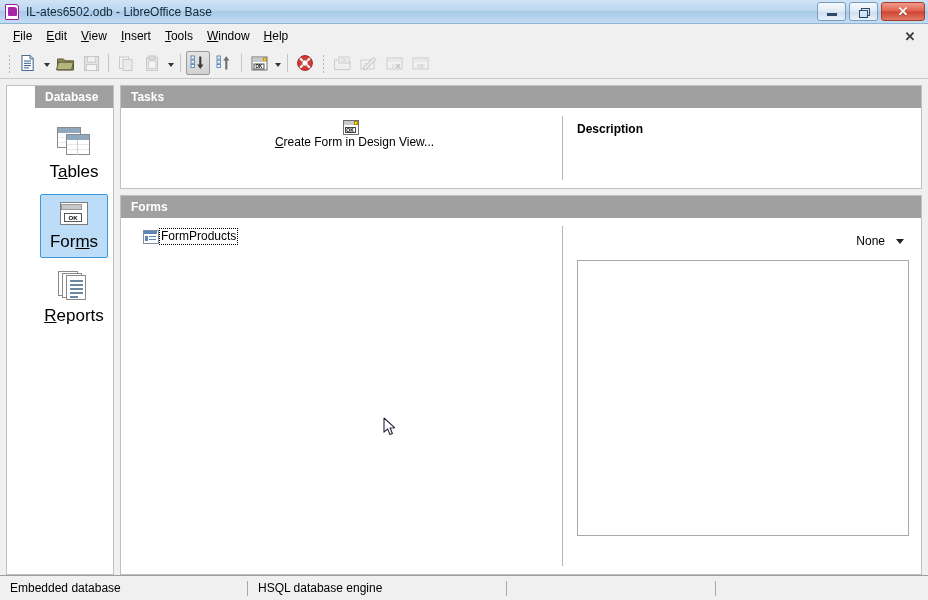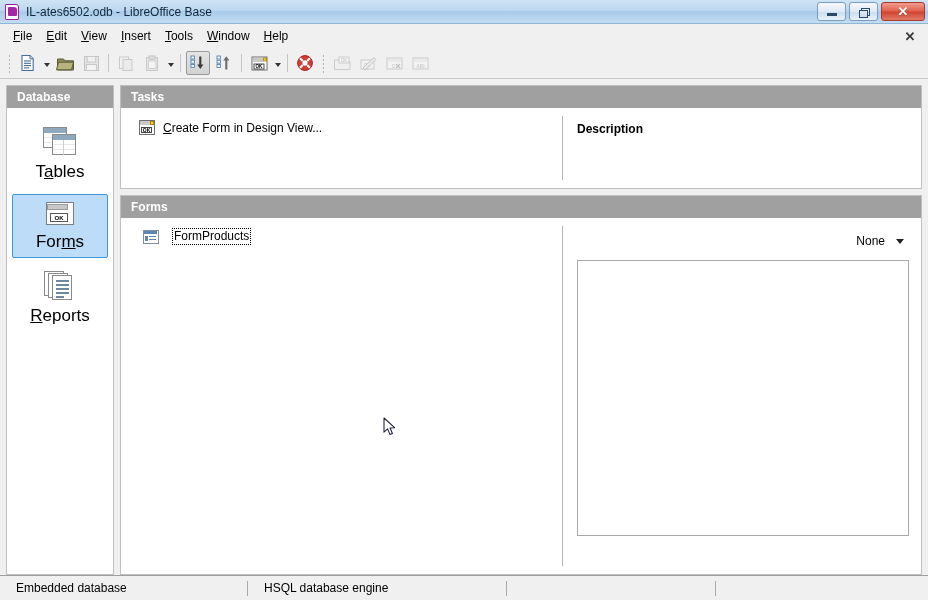--- a/index.html
+++ b/index.html
@@ -153,20 +153,21 @@
     background: #f0f0f0;
   }
 
   
   .sidebar {
     width: 108px;
     background: #ffffff;
     border: 1px solid #c0c0c0;
     display: flex; flex-direction: column;
     flex: none;
+    padding-left: 28px;
   }
   .panel-header {
     height: 22px;
     background: #a0a0a0;
     color: #ffffff;
     font-weight: bold; font-size: 12px;
     display: flex; align-items: center;
     padding-left: 10px;
     flex: none;
   }
@@ -274,20 +275,21 @@
     width: 359px; flex: none;
     border-left: 1px solid #b5b5b5;
     margin: 8px 0 8px 0;
     padding: 6px 12px 0 14px;
   }
 
   .task-row {
     display: flex; align-items: center;
     margin-bottom: 4px;
     cursor: pointer;
+    flex-direction: column;
   }
   .task-label {
     font-size: 12px; color: #000; margin-left: 8px;
   }
   .task-label u { text-decoration: underline; }
 
   
   .ic-design { width:16px; height:15px; position:relative; flex:none; }
   .ic-design .fr { position:absolute; left:0; top:0; width:16px; height:15px;
     background:#fff; border:1px solid #707070; }
@@ -331,21 +333,21 @@
     position:absolute; left:1px; top:1px; width:13px; height:3px; background:#5d86b5;
   }
   .ic-form-item .ln {
     position:absolute; left:6px; width:7px; height:1.6px; background:#5d86b5;
   }
   .ic-form-item .a { top:6px; } .ic-form-item .b { top:9px; }
   .ic-form-item .lbl {
     position:absolute; left:2px; top:6px; width:3px; height:5px; background:#5d86b5;
   }
   .form-name {
-    margin-left: 13px;
+    margin-left: 0;
     font-size: 12px; color: #000;
     border: 1px dotted #000;
     padding: 0 1px;
     line-height: 15px;
   }
 
   .forms-right-head {
     display: flex; justify-content: flex-end; align-items: center;
     padding-right: 2px;
   }
@@ -368,21 +370,21 @@
 
   
   .statusbar {
     height: 25px;
     background: #f0f0f0;
     border-top: 1px solid #9e9e9e;
     display: flex; align-items: center;
     font-size: 12px; color: #000;
     flex: none;
   }
-  .st-cell { display: flex; align-items: center; height: 100%; padding-left: 16px; text-align: center; }
+  .st-cell { display: flex; align-items: center; height: 100%; padding-left: 10px; text-align: center; }
   .st-sep { width: 1px; height: 15px; background: #a9a9a9; flex: none; }
   .st-1 { width: 247px; flex: none; }
   .st-2 { width: 258px; flex: none; }
   .st-3 { width: 208px; flex: none; }
   .st-4 { flex: 1; }
 
   
   .cursor {
     position: absolute; left: 383px; top: 417px;
     width: 13px; height: 20px; pointer-events: none; z-index: 50;

